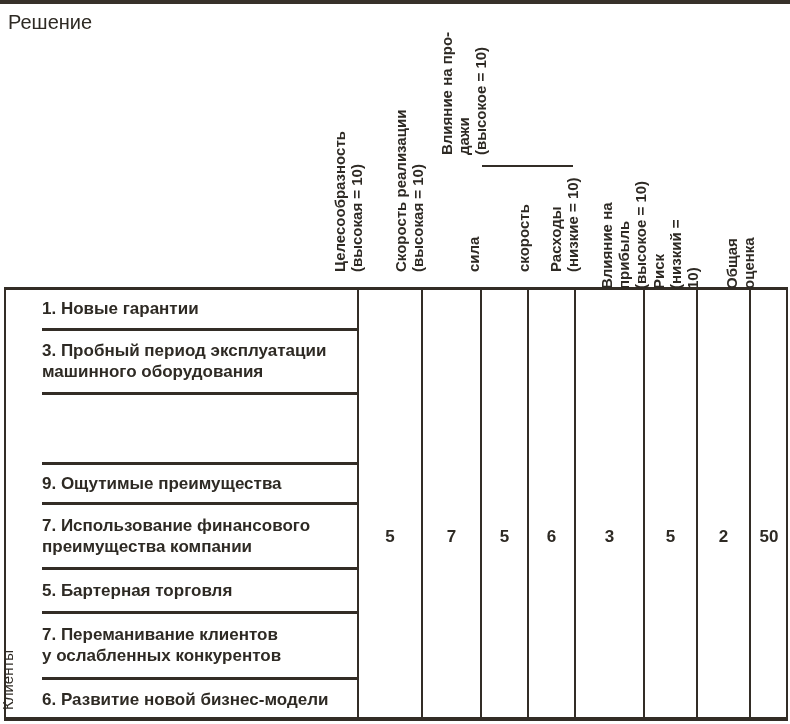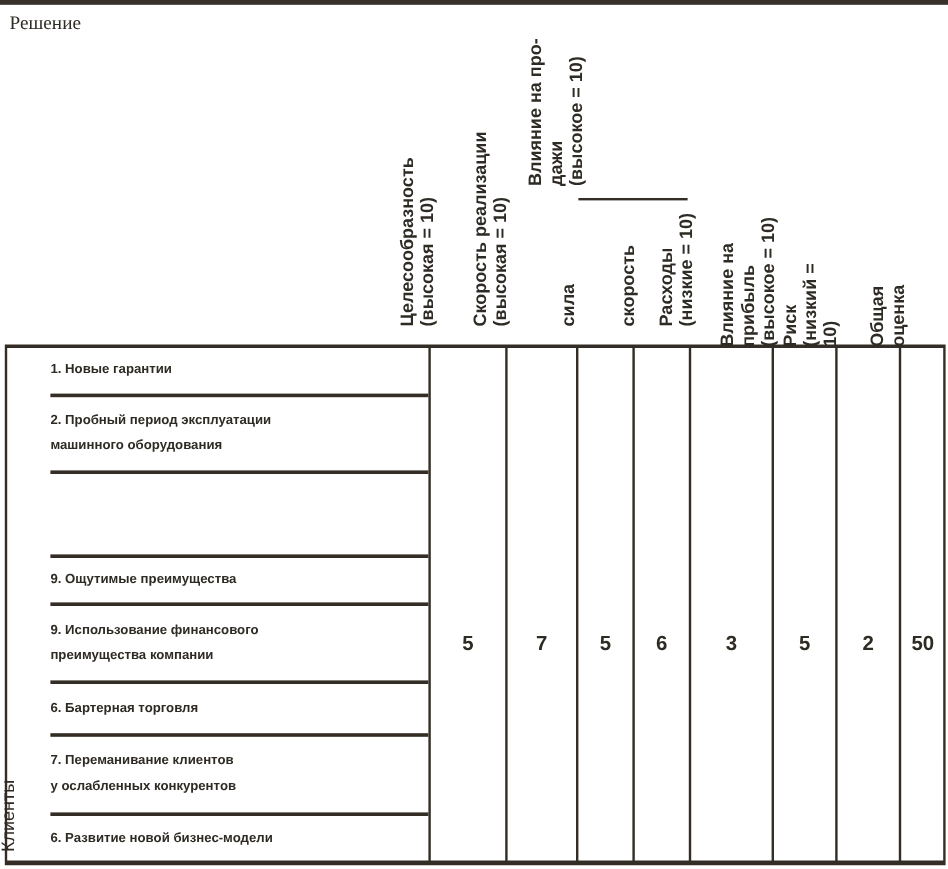--- a/index.html
+++ b/index.html
@@ -2,21 +2,21 @@
 <html><head>
 <meta charset="utf-8">
 <style>
   html,body { margin:0; padding:0; background:#ffffff; }
   .page {
     position:relative; width:790px; height:724px; background:#ffffff;
     font-family:"Liberation Sans","DejaVu Sans",sans-serif; color:#2e2a24;
     overflow:hidden;
   }
   .top-rule { position:absolute; left:0; top:0; width:790px; height:4px; background:#37312a; }
-  .page-title { position:absolute; left:8px; top:11px; font-size:16px; font-weight:400; white-space:nowrap;font-family:Liberation Serif, serif; }
+  .page-title { position:absolute; left:8px; top:11px; font-size:20px; font-weight:400; white-space:nowrap; }
 
   
   .vhead {
     position:absolute; white-space:pre-line; font-size:15px; font-weight:700;
     line-height:17px; transform-origin:0 100%; transform:rotate(-90deg);
   }
   .vlabel {
     position:absolute; white-space:nowrap; font-size:15px; font-weight:400;
     line-height:17px; transform-origin:0 100%; transform:rotate(-90deg);
   }
@@ -25,21 +25,21 @@
     position:absolute; left:4px; top:287px; width:784px; height:434px;
     box-sizing:border-box; border:2px solid #332d26;
     border-top-width:3px; border-bottom-width:4px;
   }
   .vline { position:absolute; top:288px; width:2px; height:431px; background:#332d26; }
   .hsep  { position:absolute; left:42px; width:315px; height:3px; background:#332d26; }
   .gline { position:absolute; left:482px; top:165px; width:91px; height:2px; background:#332d26; }
 
   .row-label {
     position:absolute; left:42px; width:312px; display:flex; align-items:center;
-    font-size:11px; font-weight:700; line-height:21px; white-space:pre-line;
+    font-size:17px; font-weight:700; line-height:21px; white-space:pre-line;
   }
   .cell {
     position:absolute; top:505px; height:63px; display:flex;
     align-items:center; justify-content:center; font-size:17px; font-weight:700;
   }
 </style>
 </head>
 <body>
 
 <div class="page">
@@ -80,26 +80,26 @@
 (низкие = 10)</div>
   <div class="vhead" style="left:649px; top:238px">Влияние на прибыль
 (высокое = 10)</div>
   <div class="vhead" style="left:701px; top:238px">Риск
 (низкий = 10)</div>
   <div class="vhead" style="left:757px; top:255px">Общая оценка</div>
 
   <div class="vlabel" style="left:16px; top:693px">Клиенты</div>
 
   <div class="row-label" style="top:288px; height:40px">1. Новые гарантии</div>
-  <div class="row-label" style="top:330px; height:62px">2. Пробный период эксплуатации
+  <div class="row-label" style="top:330px; height:62px">3. Пробный период эксплуатации
 машинного оборудования</div>
   <div class="row-label" style="top:465px; height:37px">9. Ощутимые преимущества</div>
-  <div class="row-label" style="top:505px; height:62px">9. Использование финансового
+  <div class="row-label" style="top:505px; height:62px">7. Использование финансового
 преимущества компании</div>
-  <div class="row-label" style="top:570px; height:41px">6. Бартерная торговля</div>
+  <div class="row-label" style="top:570px; height:41px">5. Бартерная торговля</div>
   <div class="row-label" style="top:614px; height:62px">7. Переманивание клиентов
 у ослабленных конкурентов</div>
   <div class="row-label" style="top:680px; height:38px">6. Развитие новой бизнес-модели</div>
 
   <div class="cell" style="left:359px; width:62px">5</div>
   <div class="cell" style="left:423px; width:57px">7</div>
   <div class="cell" style="left:482px; width:45px">5</div>
   <div class="cell" style="left:529px; width:45px">6</div>
   <div class="cell" style="left:576px; width:67px">3</div>
   <div class="cell" style="left:645px; width:51px">5</div>

